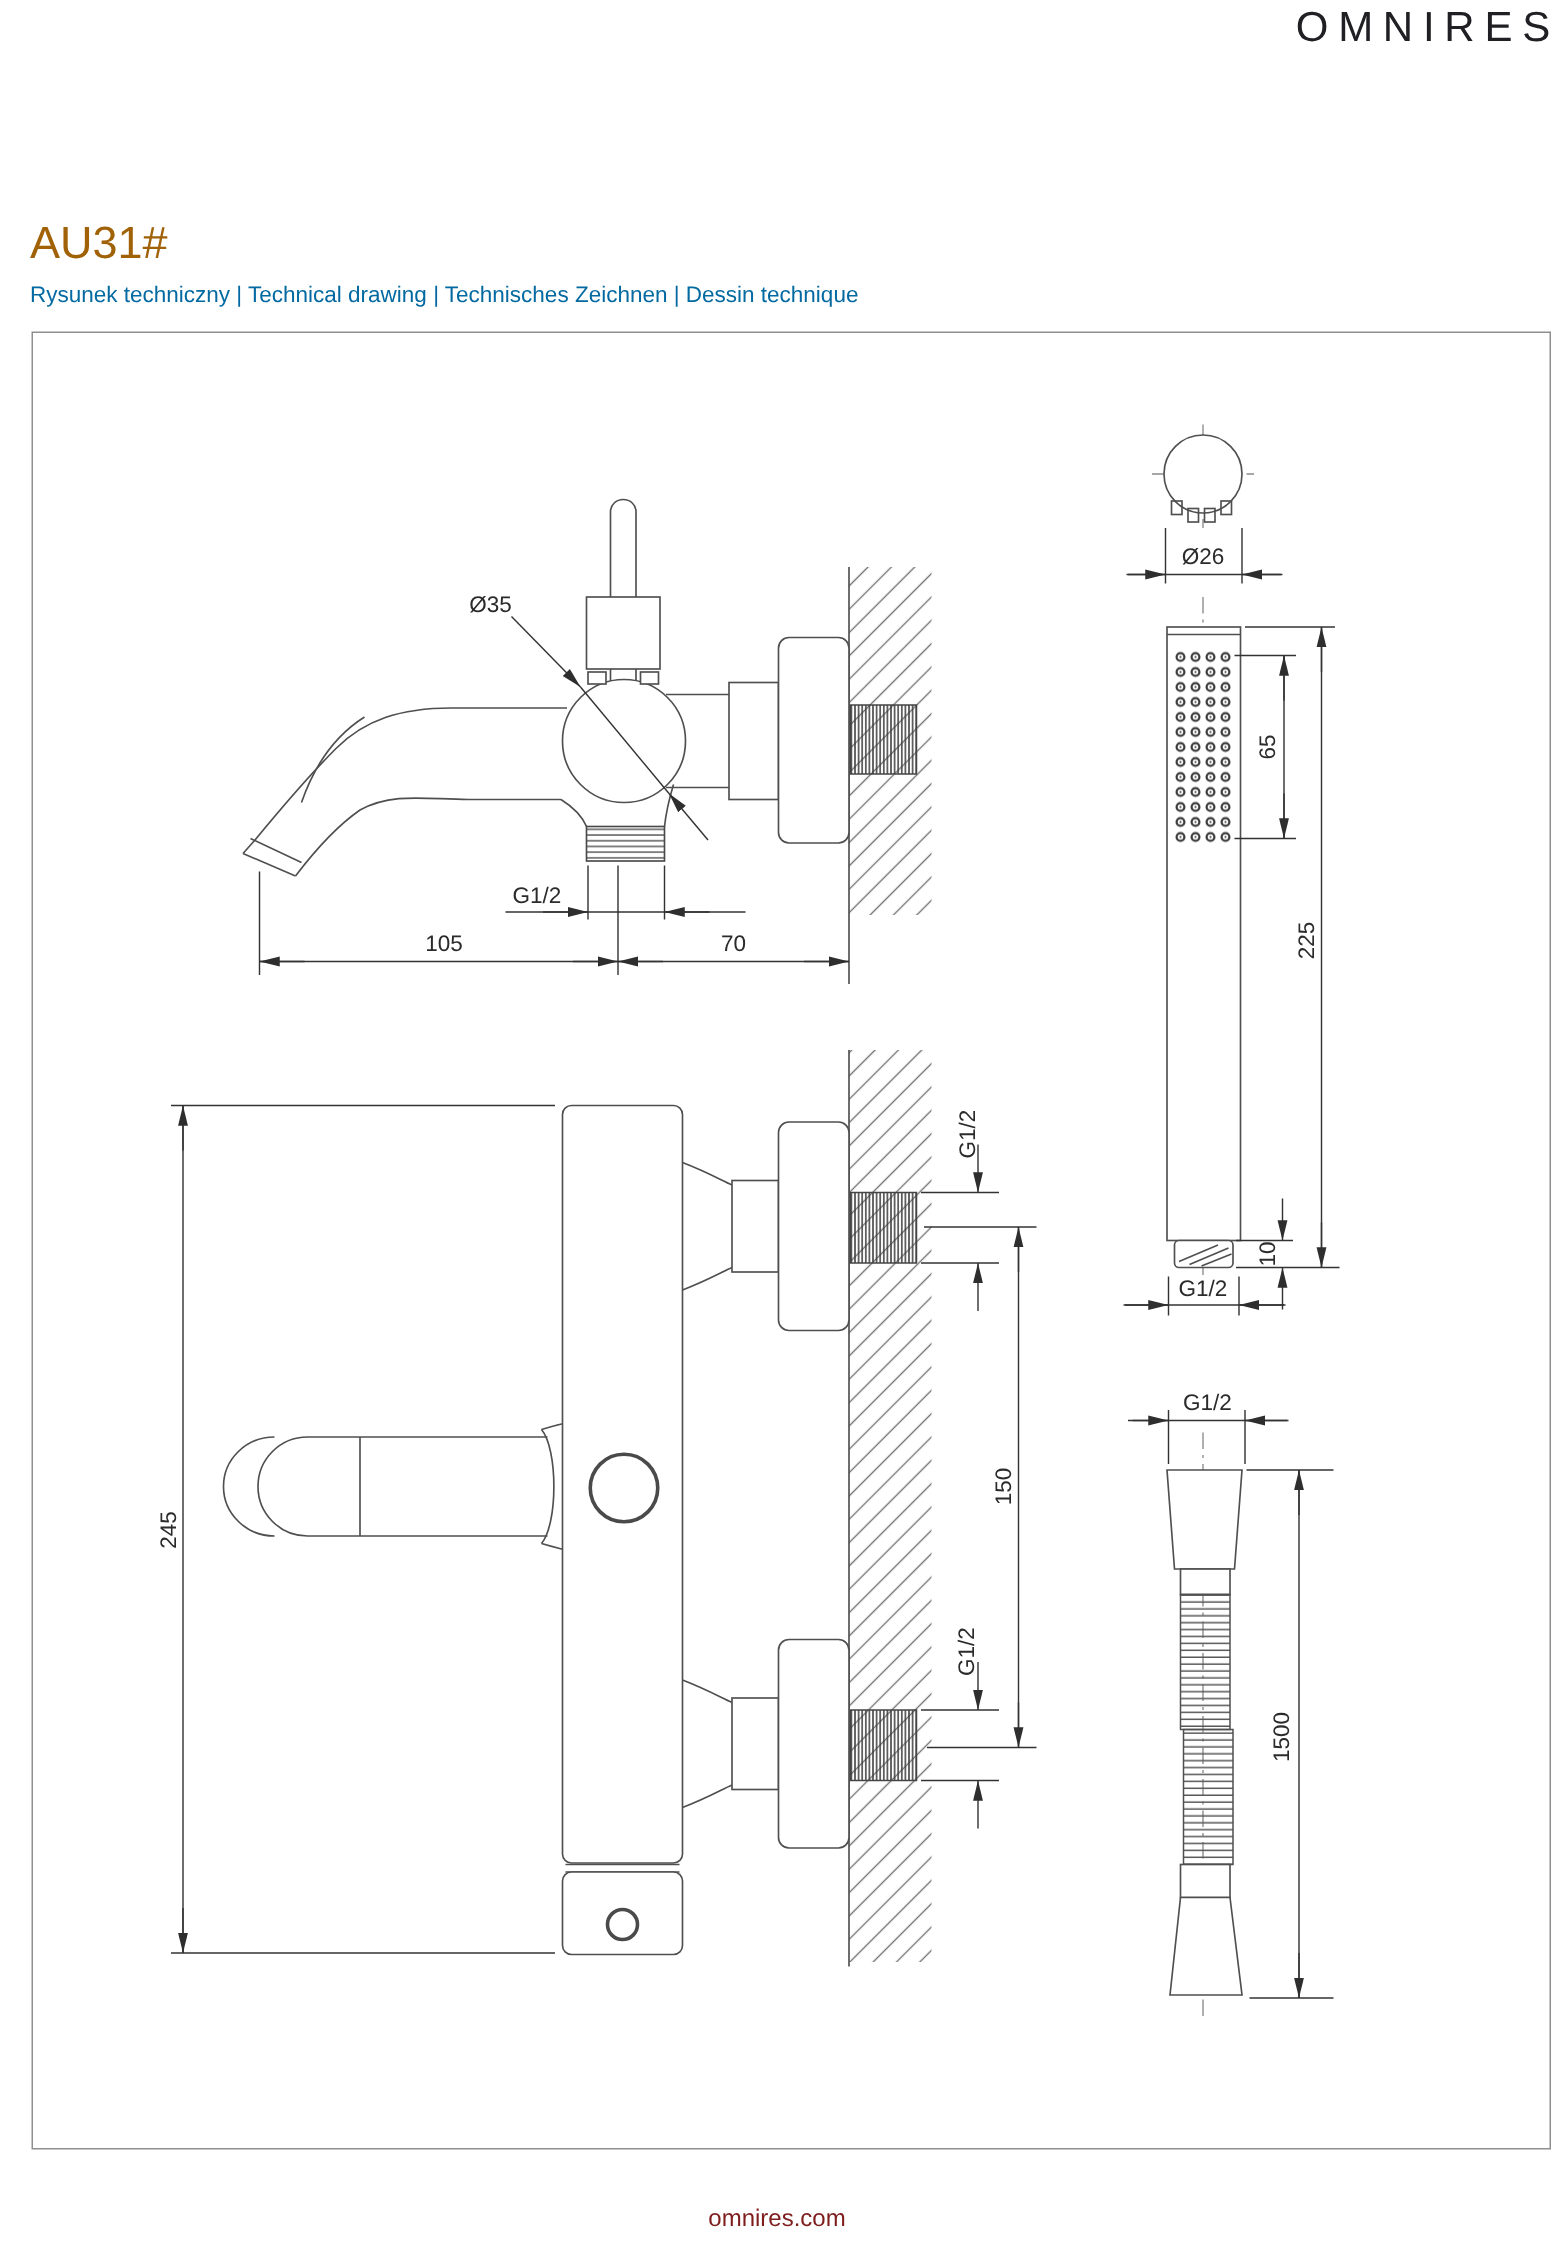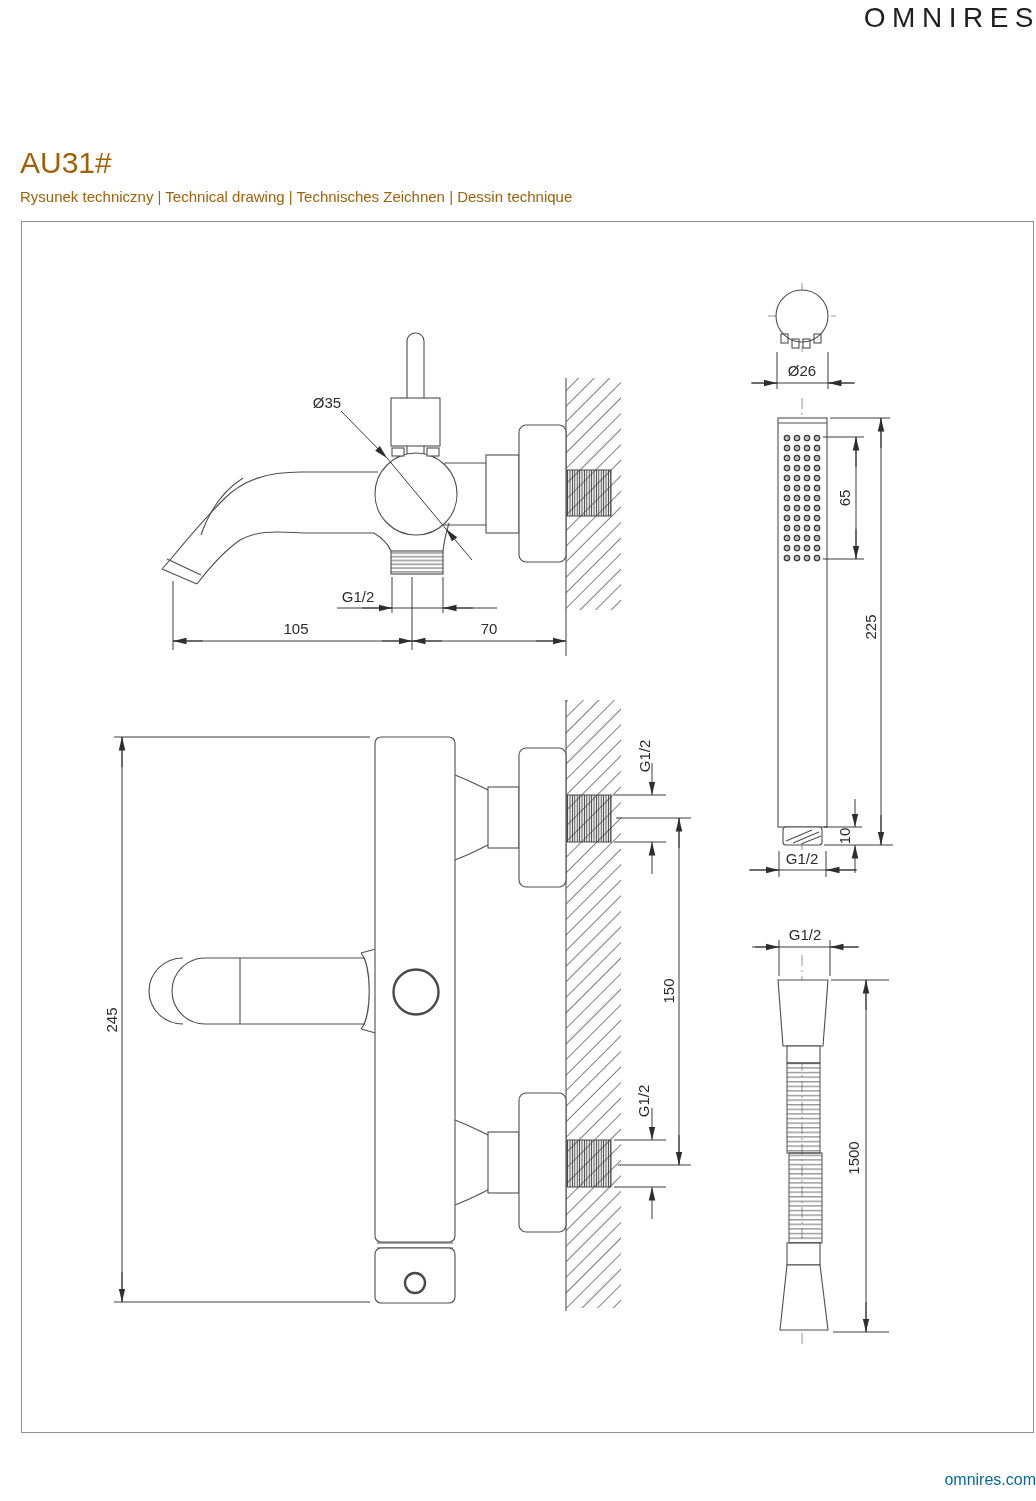--- a/index.html
+++ b/index.html
@@ -1,21 +1,21 @@
 <!DOCTYPE html>
 <html><head>
 <meta charset="utf-8">
 <style>
   html,body{margin:0;padding:0;background:#fff;}
   body{width:1036px;height:1501px;position:relative;font-family:"Liberation Sans",sans-serif;overflow:hidden;}
   .logo{position:absolute;top:2px;right:-4px;font-size:28px;letter-spacing:6.5px;font-weight:500;color:#202024;white-space:nowrap;}
   .title{position:absolute;left:20px;top:146px;font-size:30px;color:#a16207;}
-  .subtitle{position:absolute;left:20px;top:188px;font-size:15px;color:#a16207;}
+  .subtitle{position:absolute;left:20px;top:188px;font-size:15px;color:#0369a1;}
   .frame{position:absolute;left:21px;top:221px;width:1013px;height:1212px;border:1px solid #8f8f8f;box-sizing:border-box;background:#fff;}
-  .footer{position:absolute;left:0;top:1471px;width:100%;text-align:right;font-size:16px;color:#0369a1;}
+  .footer{position:absolute;left:0;top:1471px;width:100%;text-align:center;font-size:16px;color:#7f1d1d;}
   svg{position:absolute;left:0;top:0;}
   .ln{fill:none;stroke:#4f4f4f;stroke-width:1.1;}
   .lnw{fill:#fff;stroke:#4f4f4f;stroke-width:1.1;}
   .thick{fill:#fff;stroke:#4a4a4a;stroke-width:2.4;}
   .dim{fill:none;stroke:#333;stroke-width:0.95;}
   .cl{fill:none;stroke:#8a8a8a;stroke-width:0.9;stroke-dasharray:11 4 2 4;}
   .dimtxt{font-family:"Liberation Sans",sans-serif;font-size:15px;fill:#2b2b2b;}
 </style>
 </head>
 <body>

